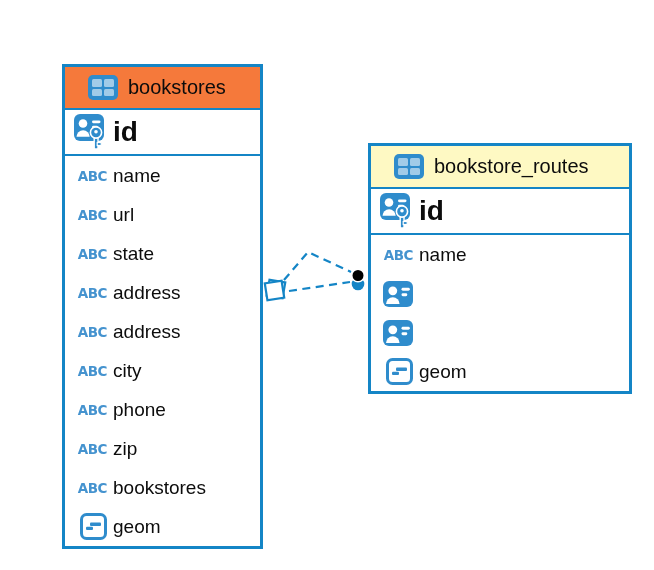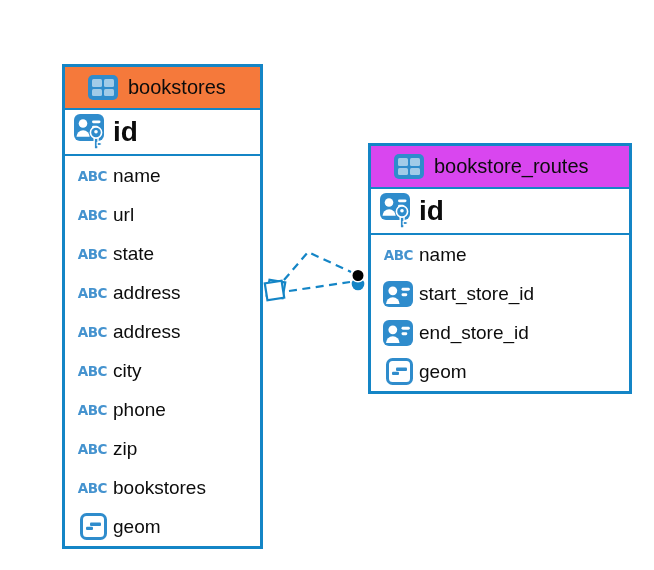--- a/index.html
+++ b/index.html
@@ -7,21 +7,21 @@
   .canvas{position:relative;width:654px;height:570px;background:#ffffff;overflow:hidden;}
 
   .table-node{position:absolute;box-sizing:border-box;background:#fff;
     border:3px solid #1485c6;}
   .table-node.bookstores{left:62px;top:64px;width:201px;height:485px;}
   .table-node.routes{left:368px;top:143px;width:264px;height:251px;}
 
   .thead{height:41px;display:flex;align-items:center;gap:10px;padding:0 23px;
     font-size:20px;border-bottom:2px solid #1485c6;white-space:nowrap;}
   .thead.orange{background:#f5793b;}
-  .thead.gray{background:#d946ef;}
+  .thead.gray{background:#fef9c3;}
 
   .row{display:flex;align-items:center;gap:6px;padding:0 8px;font-size:19px;white-space:nowrap;}
   .row.pk{height:44px;font-weight:bold;font-size:28px;border-bottom:2px solid #1485c6;}
   .body-rows .row{height:39px;}
 
   .icon-slot{width:34px;flex:none;display:flex;align-items:center;justify-content:flex-end;}
   .pk .icon-slot svg{margin-left:-2px;}
 
   .tbl-icon{width:30px;height:25px;background:#2f8ccc;border-radius:5px;flex:none;
     display:grid;grid-template-columns:1fr 1fr;grid-template-rows:1fr 1fr;gap:2px;
@@ -184,33 +184,31 @@
       <div class="row">
         <span class="icon-slot">
           <svg width="30" height="26" viewBox="0 0 30 26">
             <rect width="30" height="26" rx="6" fill="#2f8ccc"></rect>
             <circle cx="9.8" cy="9.8" r="4.4" fill="#fff"></circle>
             <path d="M3 23 a6.8 6.8 0 0 1 13.6 0 Z" fill="#fff"></path>
             <rect x="18.5" y="6.8" width="8.3" height="2.9" rx="1.4" fill="#fff"></rect>
             <rect x="18.5" y="12.3" width="5.8" height="2.9" rx="1.4" fill="#fff"></rect>
           </svg>
         </span>
-        <span>start_store_id</span>
       </div>
       <div class="row">
         <span class="icon-slot">
           <svg width="30" height="26" viewBox="0 0 30 26">
             <rect width="30" height="26" rx="6" fill="#2f8ccc"></rect>
             <circle cx="9.8" cy="9.8" r="4.4" fill="#fff"></circle>
             <path d="M3 23 a6.8 6.8 0 0 1 13.6 0 Z" fill="#fff"></path>
             <rect x="18.5" y="6.8" width="8.3" height="2.9" rx="1.4" fill="#fff"></rect>
             <rect x="18.5" y="12.3" width="5.8" height="2.9" rx="1.4" fill="#fff"></rect>
           </svg>
         </span>
-        <span>end_store_id</span>
       </div>
       <div class="row">
         <span class="icon-slot">
           <svg width="27" height="27" viewBox="0 0 27 27">
             <rect x="1.5" y="1.5" width="24" height="24" rx="5" fill="#fff" stroke="#2f8ccc" stroke-width="3"></rect>
             <rect x="10" y="9.5" width="11" height="3.4" rx="1" fill="#2f8ccc"></rect>
             <rect x="6" y="13.8" width="7" height="3.2" rx="1" fill="#2f8ccc"></rect>
           </svg>
         </span>
         <span>geom</span>

